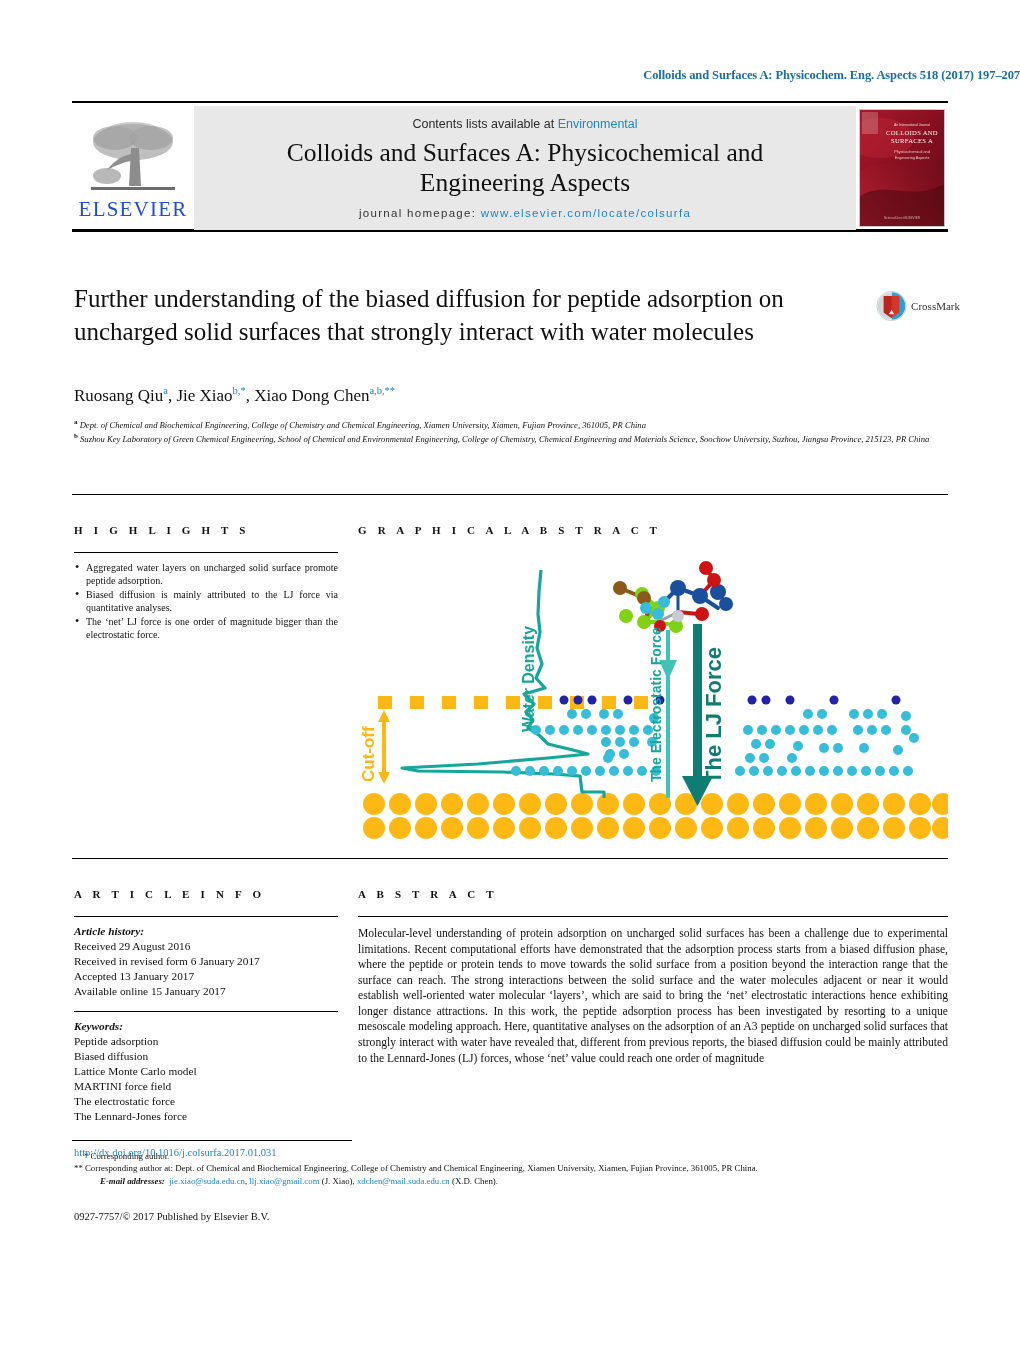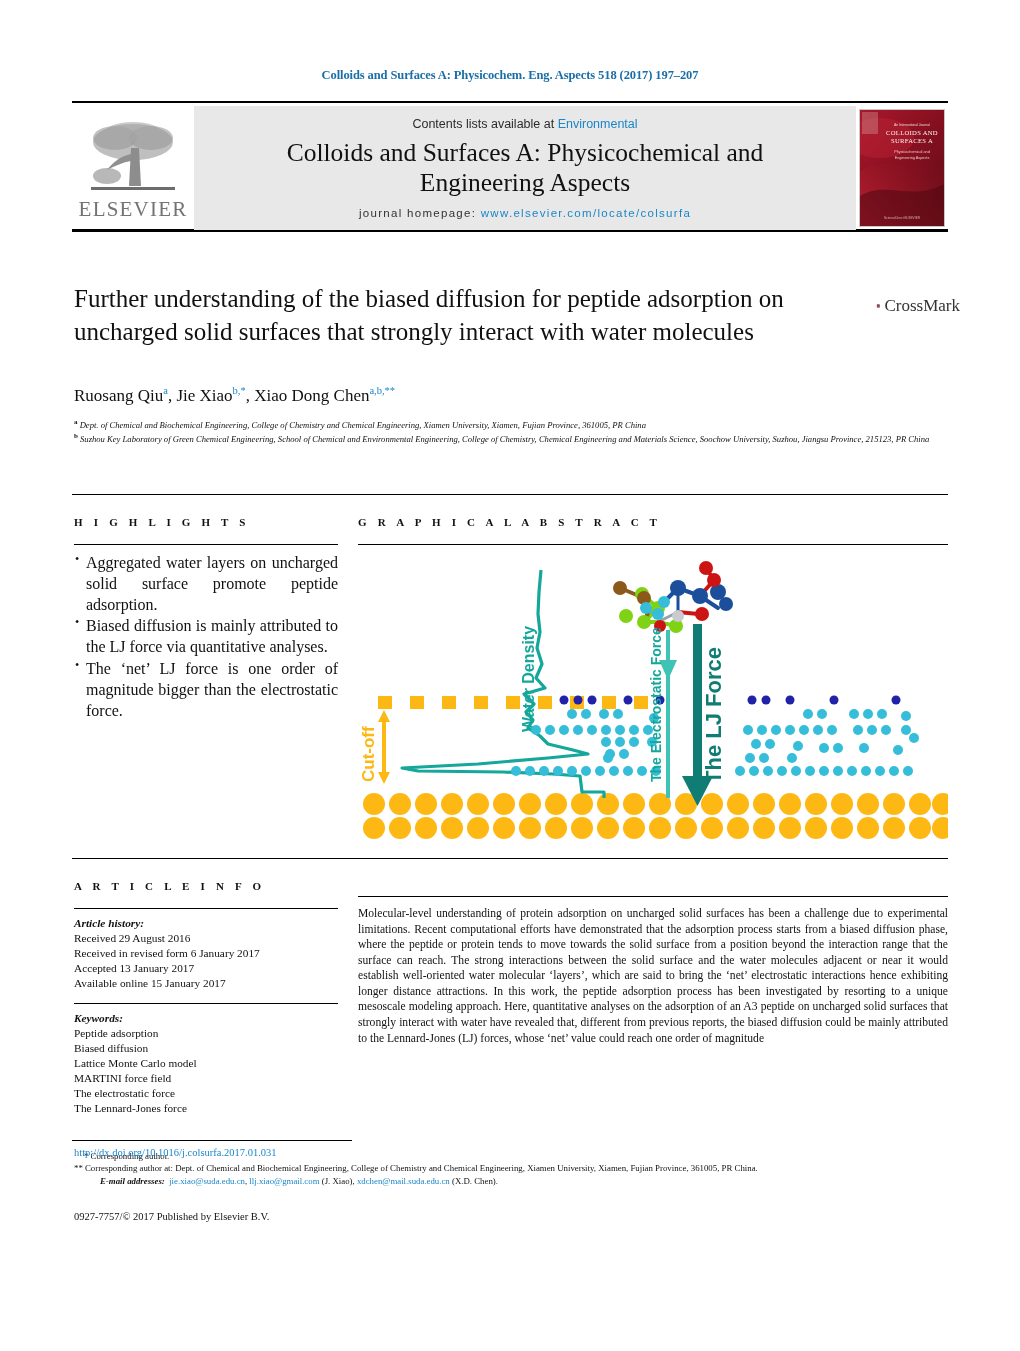--- a/index.html
+++ b/index.html
@@ -17,21 +17,21 @@
   .page {
     position: absolute;
     left: 0; top: 0;
     width: 1020px; height: 1351px;
   }
 
   
   .runninghead {
     position: absolute;
     top: 68px; left: 0; width: 1020px;
-    text-align: center;
+    text-align: right;
     font-size: 12.5px;
     font-weight: bold;
     color: #1a6ea8;
     letter-spacing: -0.1px;
   }
 
   
   .masthead {
     position: absolute;
     left: 72px; top: 101px;
@@ -54,21 +54,21 @@
     align-items: center;
     justify-content: center;
     padding-top: 4px;
     box-sizing: border-box;
   }
   .tree-svg { display:block; }
   .elsevier-word {
     font-family: "Liberation Serif", serif;
     font-size: 21px;
     letter-spacing: 1.2px;
-    color: #737373;
+    color: #1d4ed8;
     margin-top: 1px;
     line-height: 1;
   }
   .masthead-center {
     flex: 1;
     background: #e8e8e8;
     display: flex;
     flex-direction: column;
     align-items: center;
     justify-content: center;
@@ -122,21 +122,21 @@
     color: #111;
   }
   .crossmark {
     position: absolute;
     left: 876px; top: 286px;
     width: 84px; height: 40px;
     display: flex; align-items: center;
   }
   .crossmark-label {
     font-family: "Liberation Serif", serif;
-    font-size: 17px;
+    font-size: 11px;
     color: #333;
     margin-left: 4px;
   }
 
   .authors {
     position: absolute;
     left: 74px; top: 385px;
     width: 800px;
     font-size: 17px;
     color: #111;
@@ -161,30 +161,31 @@
     border-top: 1px solid #000;
   }
 
   
   .sec-head {
     font-family: "Liberation Serif", serif;
     font-size: 11px;
     font-weight: bold;
     letter-spacing: 4.2px;
     color: #111;
+    margin-top: 8px;
   }
   .thin-rule { border-top: 1.4px solid #000; }
 
   .col-left { position: absolute; left: 74px; width: 264px; }
   .col-right { position: absolute; left: 358px; width: 590px; }
 
   
   .hl-list {
     margin: 0; padding: 0; list-style: none;
-    font-size: 16px;
+    font-size: 10px;
     line-height: 1.30;
     text-align: justify;
     color: #111;
   }
   .hl-list li {
     position: relative;
     padding-left: 12px;
     margin-bottom: 1px;
   }
   .hl-list li::before {
@@ -601,20 +602,21 @@
       <div>Peptide adsorption</div>
       <div>Biased diffusion</div>
       <div>Lattice Monte Carlo model</div>
       <div>MARTINI force field</div>
       <div>The electrostatic force</div>
       <div>The Lennard-Jones force</div>
     </div>
   </div>
 
   <div class="col-right" style="top:880px;">
+    <div class="sec-head">A B S T R A C T</div>
     <div class="thin-rule" style="margin-top:16px;margin-bottom:9px;"></div>
     <div class="abs-body">Molecular-level understanding of protein adsorption on uncharged solid surfaces has been a challenge due to experimental limitations. Recent computational efforts have demonstrated that the adsorption process starts from a biased diffusion phase, where the peptide or protein tends to move towards the solid surface from a position beyond the interaction range that the surface can reach. The strong interactions between the solid surface and the water molecules adjacent or near it would establish well-oriented water molecular ‘layers’, which are said to bring the ‘net’ electrostatic interactions hence exhibiting longer distance attractions. In this work, the peptide adsorption process has been investigated by resorting to a unique mesoscale modeling approach. Here, quantitative analyses on the adsorption of an A3 peptide on uncharged solid surfaces that strongly interact with water have revealed that, different from previous reports, the biased diffusion could be mainly attributed to the Lennard-Jones (LJ) forces, whose ‘net’ value could reach one order of magnitude</div>
   </div>
 
   <div class="rule-full" style="top:1140px; width:280px;"></div>
   <div class="footnotes">
     <p class="ind">* Corresponding author.</p>
     <p>** Corresponding author at: Dept. of Chemical and Biochemical Engineering, College of Chemistry and Chemical Engineering, Xiamen University, Xiamen, Fujian Province, 361005, PR China.</p>
     <p class="ind2">
       <span class="ital">E-mail addresses:</span>

